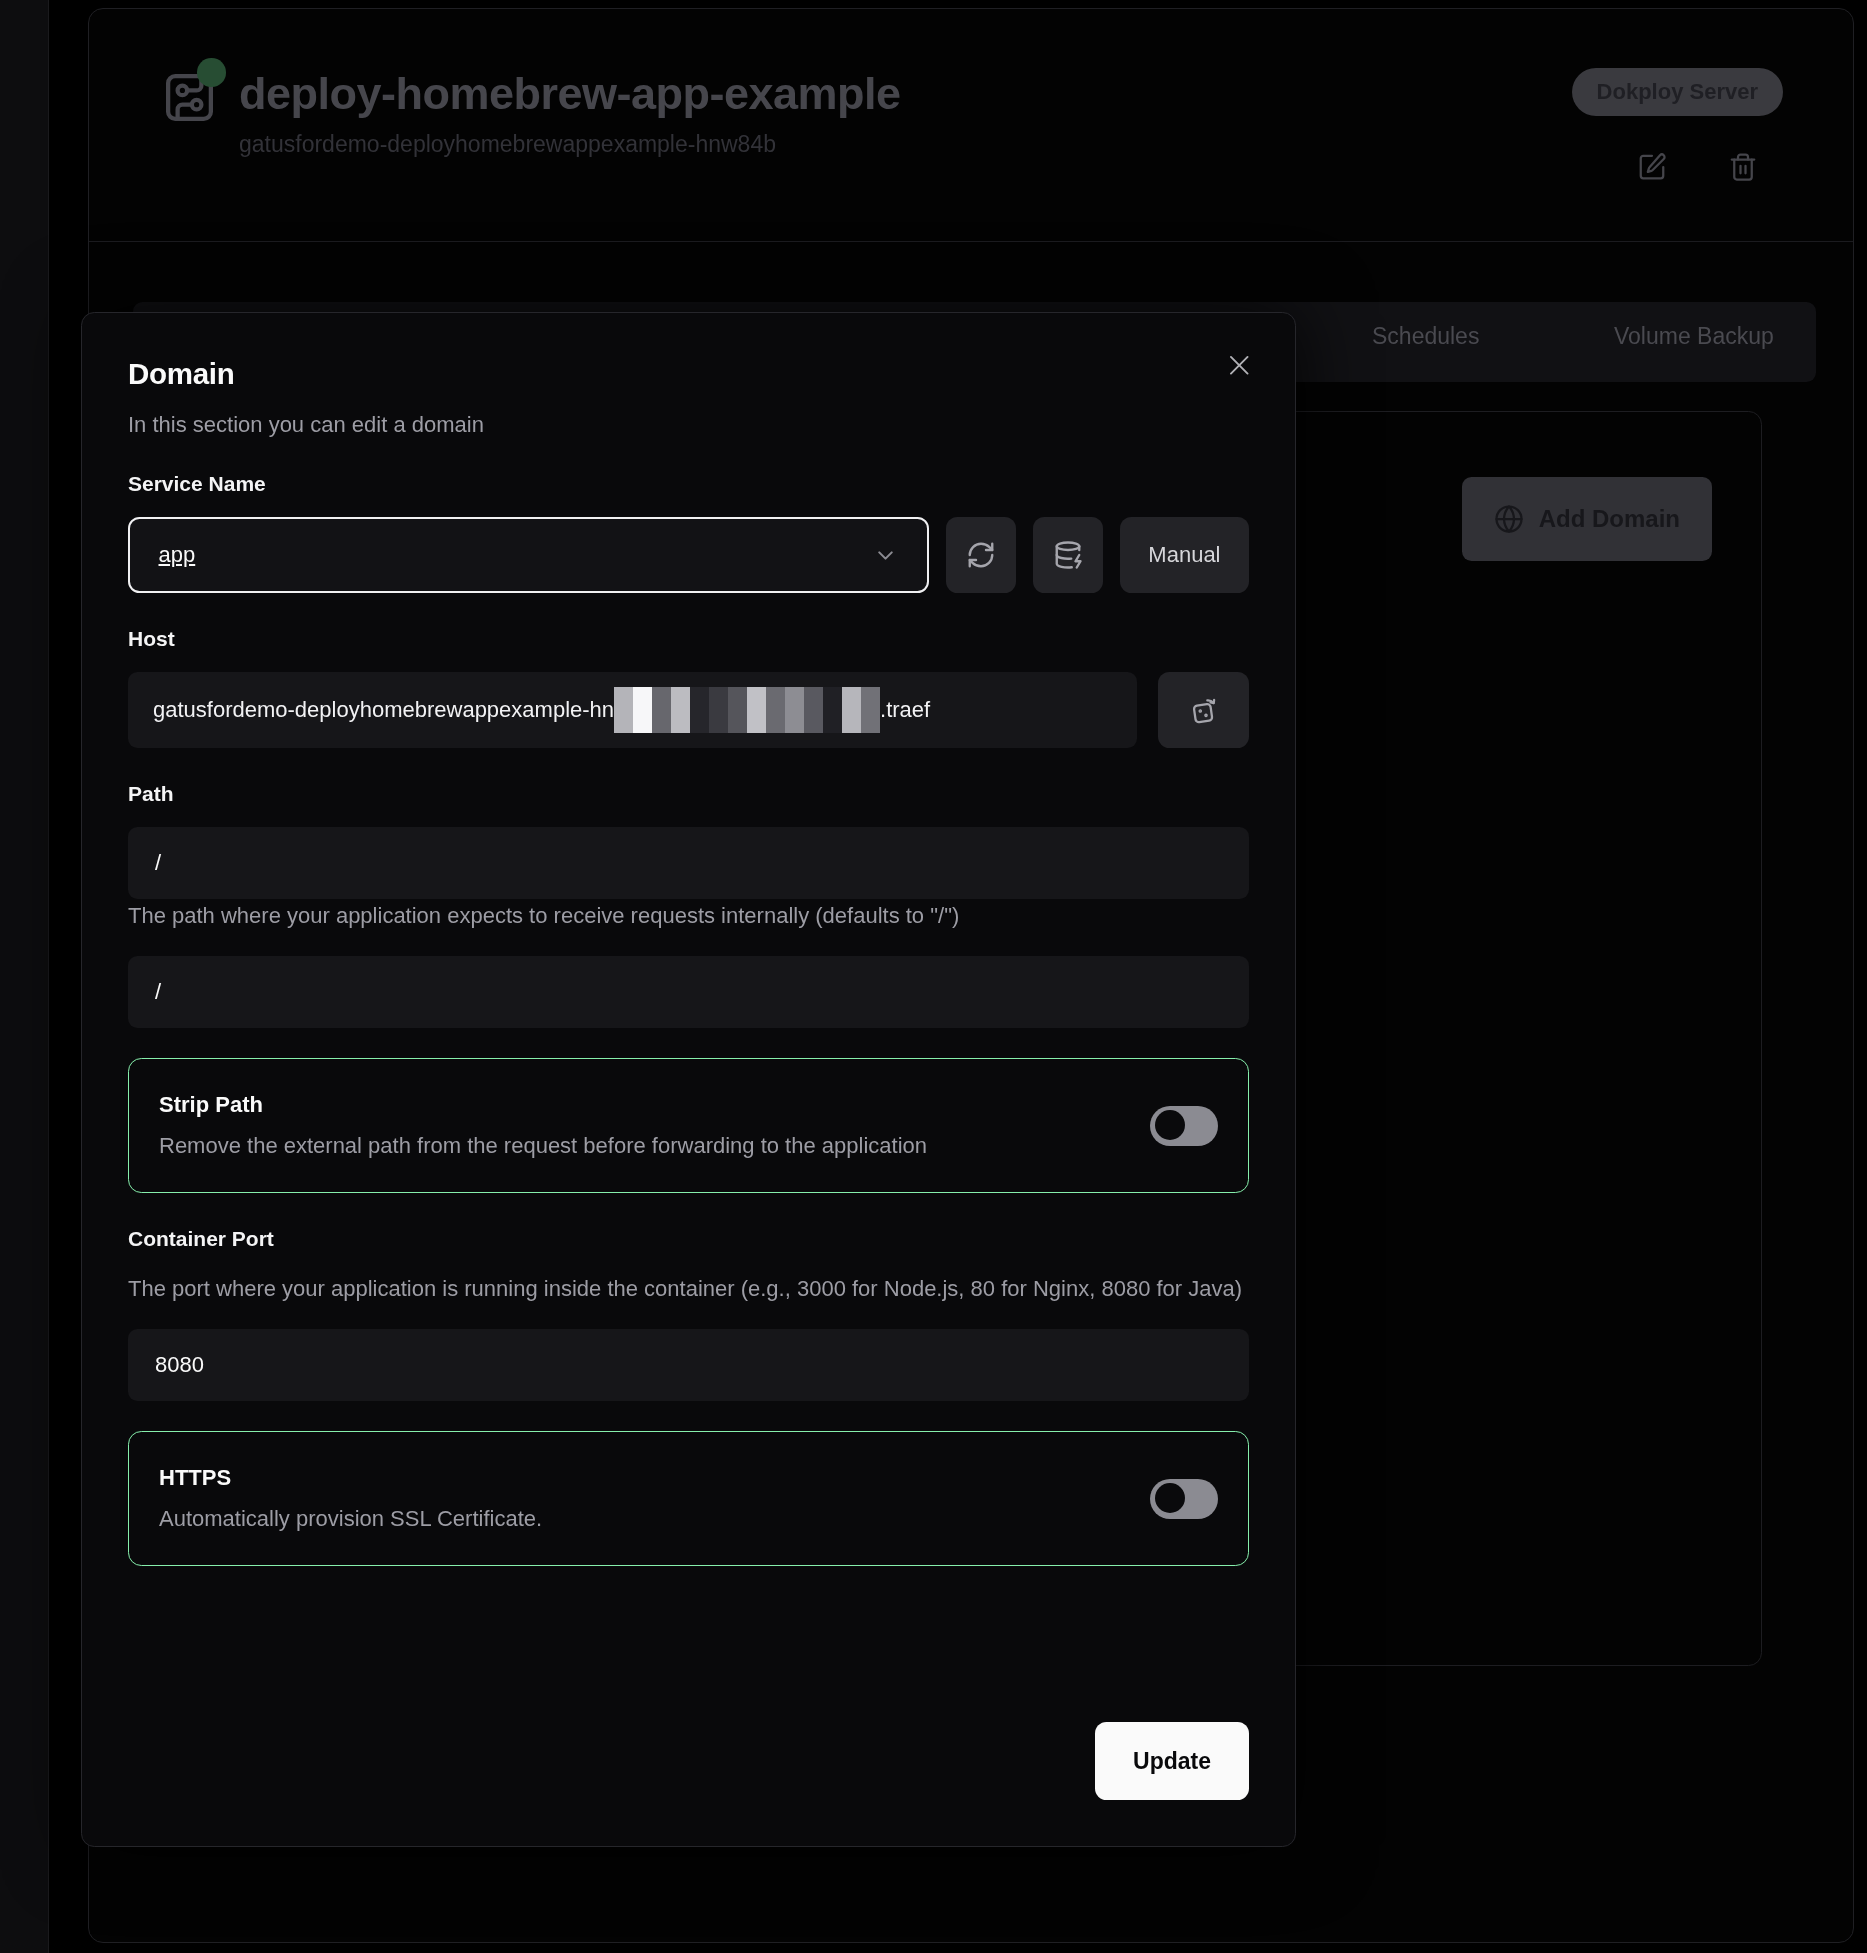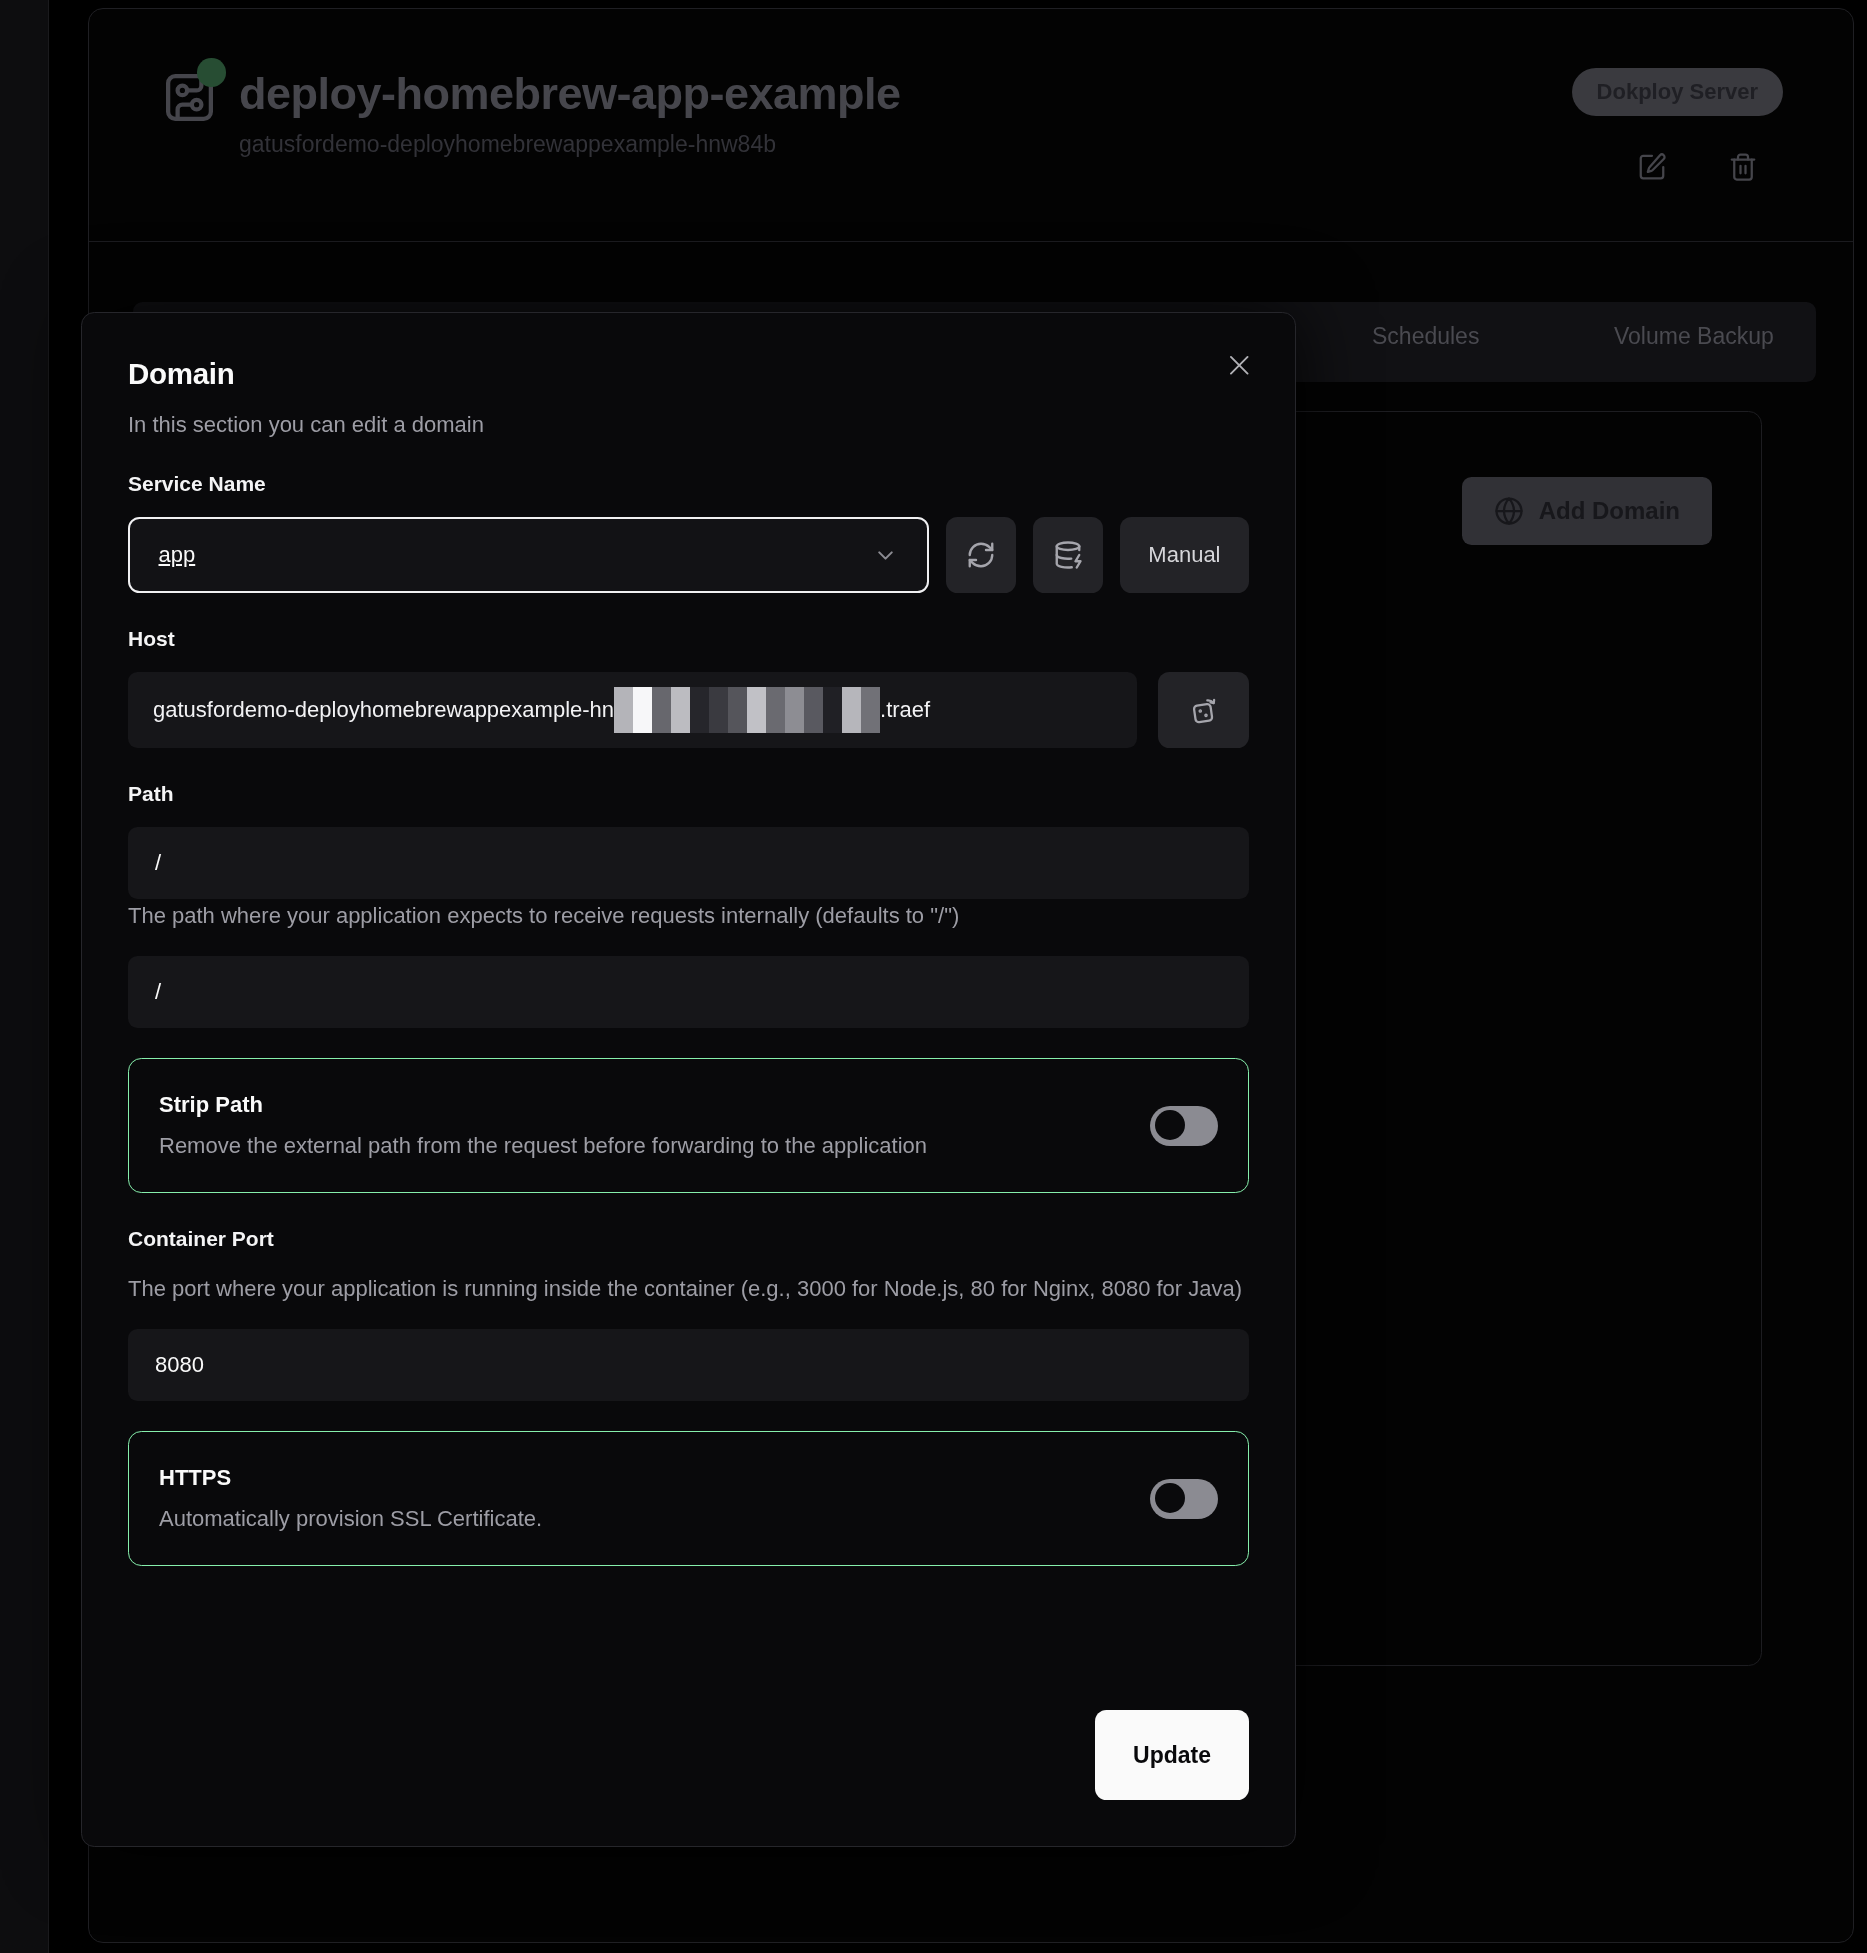--- a/index.html
+++ b/index.html
@@ -25,21 +25,21 @@
   .server-badge { background:#3a3a3f; color:#1f1f24; font-size:22px; font-weight:600; padding:11.4px 25px; border-radius:950px; }
   .bg-actions { display:flex; gap:61px; padding-right:25px; }
   .bg-actions svg { color:#45454b; }
 
   .tab-bar { position:absolute; left:133px; top:302px; width:1683px; height:80px; background:#111114; border-radius:9.5px; }
   .tab-label { position:absolute; top:323px; font-size:23px; font-weight:500; color:#4a4a50; white-space:nowrap; }
   .tab-schedules { left:1372px; }
   .tab-volume { left:1614px; }
 
   .content-card { position:absolute; left:133px; top:411px; width:1629px; height:1255px; border:1px solid #1d1d21; border-radius:13.3px; }
-  .add-domain-btn { position:absolute; right:49px; top:65px; display:flex; align-items:center; gap:15px; height:68px; padding:0 32px; background:#313136; border:none; border-radius:9.5px; font-family:inherit; font-size:24px; font-weight:600; color:#17171b; }
+  .add-domain-btn { position:absolute; right:49px; top:65px; display:flex; align-items:center; gap:15px; height:84px; padding:0 32px; background:#313136; border:none; border-radius:9.5px; font-family:inherit; font-size:24px; font-weight:600; color:#17171b; }
   .add-domain-btn svg { color:#17171b; }
 
   
   .modal {
     position:absolute; left:81px; top:312px; width:1215px; height:1535px;
     background:#09090b; border:1px solid #26262b; border-radius:13.3px;
     box-shadow:0 0 76px rgba(0,0,0,0.85); padding:44px 46px 46px 46px;
     display:flex; flex-direction:column;
   }
   .modal-close { position:absolute; top:36px; right:38px; width:32px; height:32px; background:none; border:none; color:#cfcfd4; opacity:.85; }
@@ -64,21 +64,21 @@
   .field-desc { margin-bottom:23px; font-size:22px; line-height:1.55; color:#9d9da5; }
 
   .option-card { margin-top:30px; display:flex; align-items:center; justify-content:space-between; gap:28.5px; border:1px solid #86efac; border-radius:13.3px; padding:28.5px 30px; min-height:135px; }
   .option-texts { display:flex; flex-direction:column; gap:15px; }
   .option-title { font-size:22px; font-weight:700; color:#fafafa; }
   .option-desc { font-size:22px; color:#9d9da5; }
   .switch { position:relative; width:68px; height:40px; flex:none; border:none; border-radius:950px; background:#8b8b92; }
   .switch .thumb { position:absolute; left:4.8px; top:4.8px; width:30px; height:30px; border-radius:50%; background:#0a0a0c; }
 
   .modal-footer { margin-top:auto; display:flex; justify-content:flex-end; }
-  .update-btn { height:90px; padding:0 38px; background:#fafafa; border:none; border-radius:11.4px; font-family:inherit; font-size:23px; font-weight:600; color:#09090b; }
+  .update-btn { height:78px; padding:0 38px; background:#fafafa; border:none; border-radius:11.4px; font-family:inherit; font-size:23px; font-weight:600; color:#09090b; }
 </style>
 </head>
 <body>
 
 <div class="app">
 
   <div class="sidebar-sliver"></div>
 
   <div class="main-card">
     <div class="bg-header">

